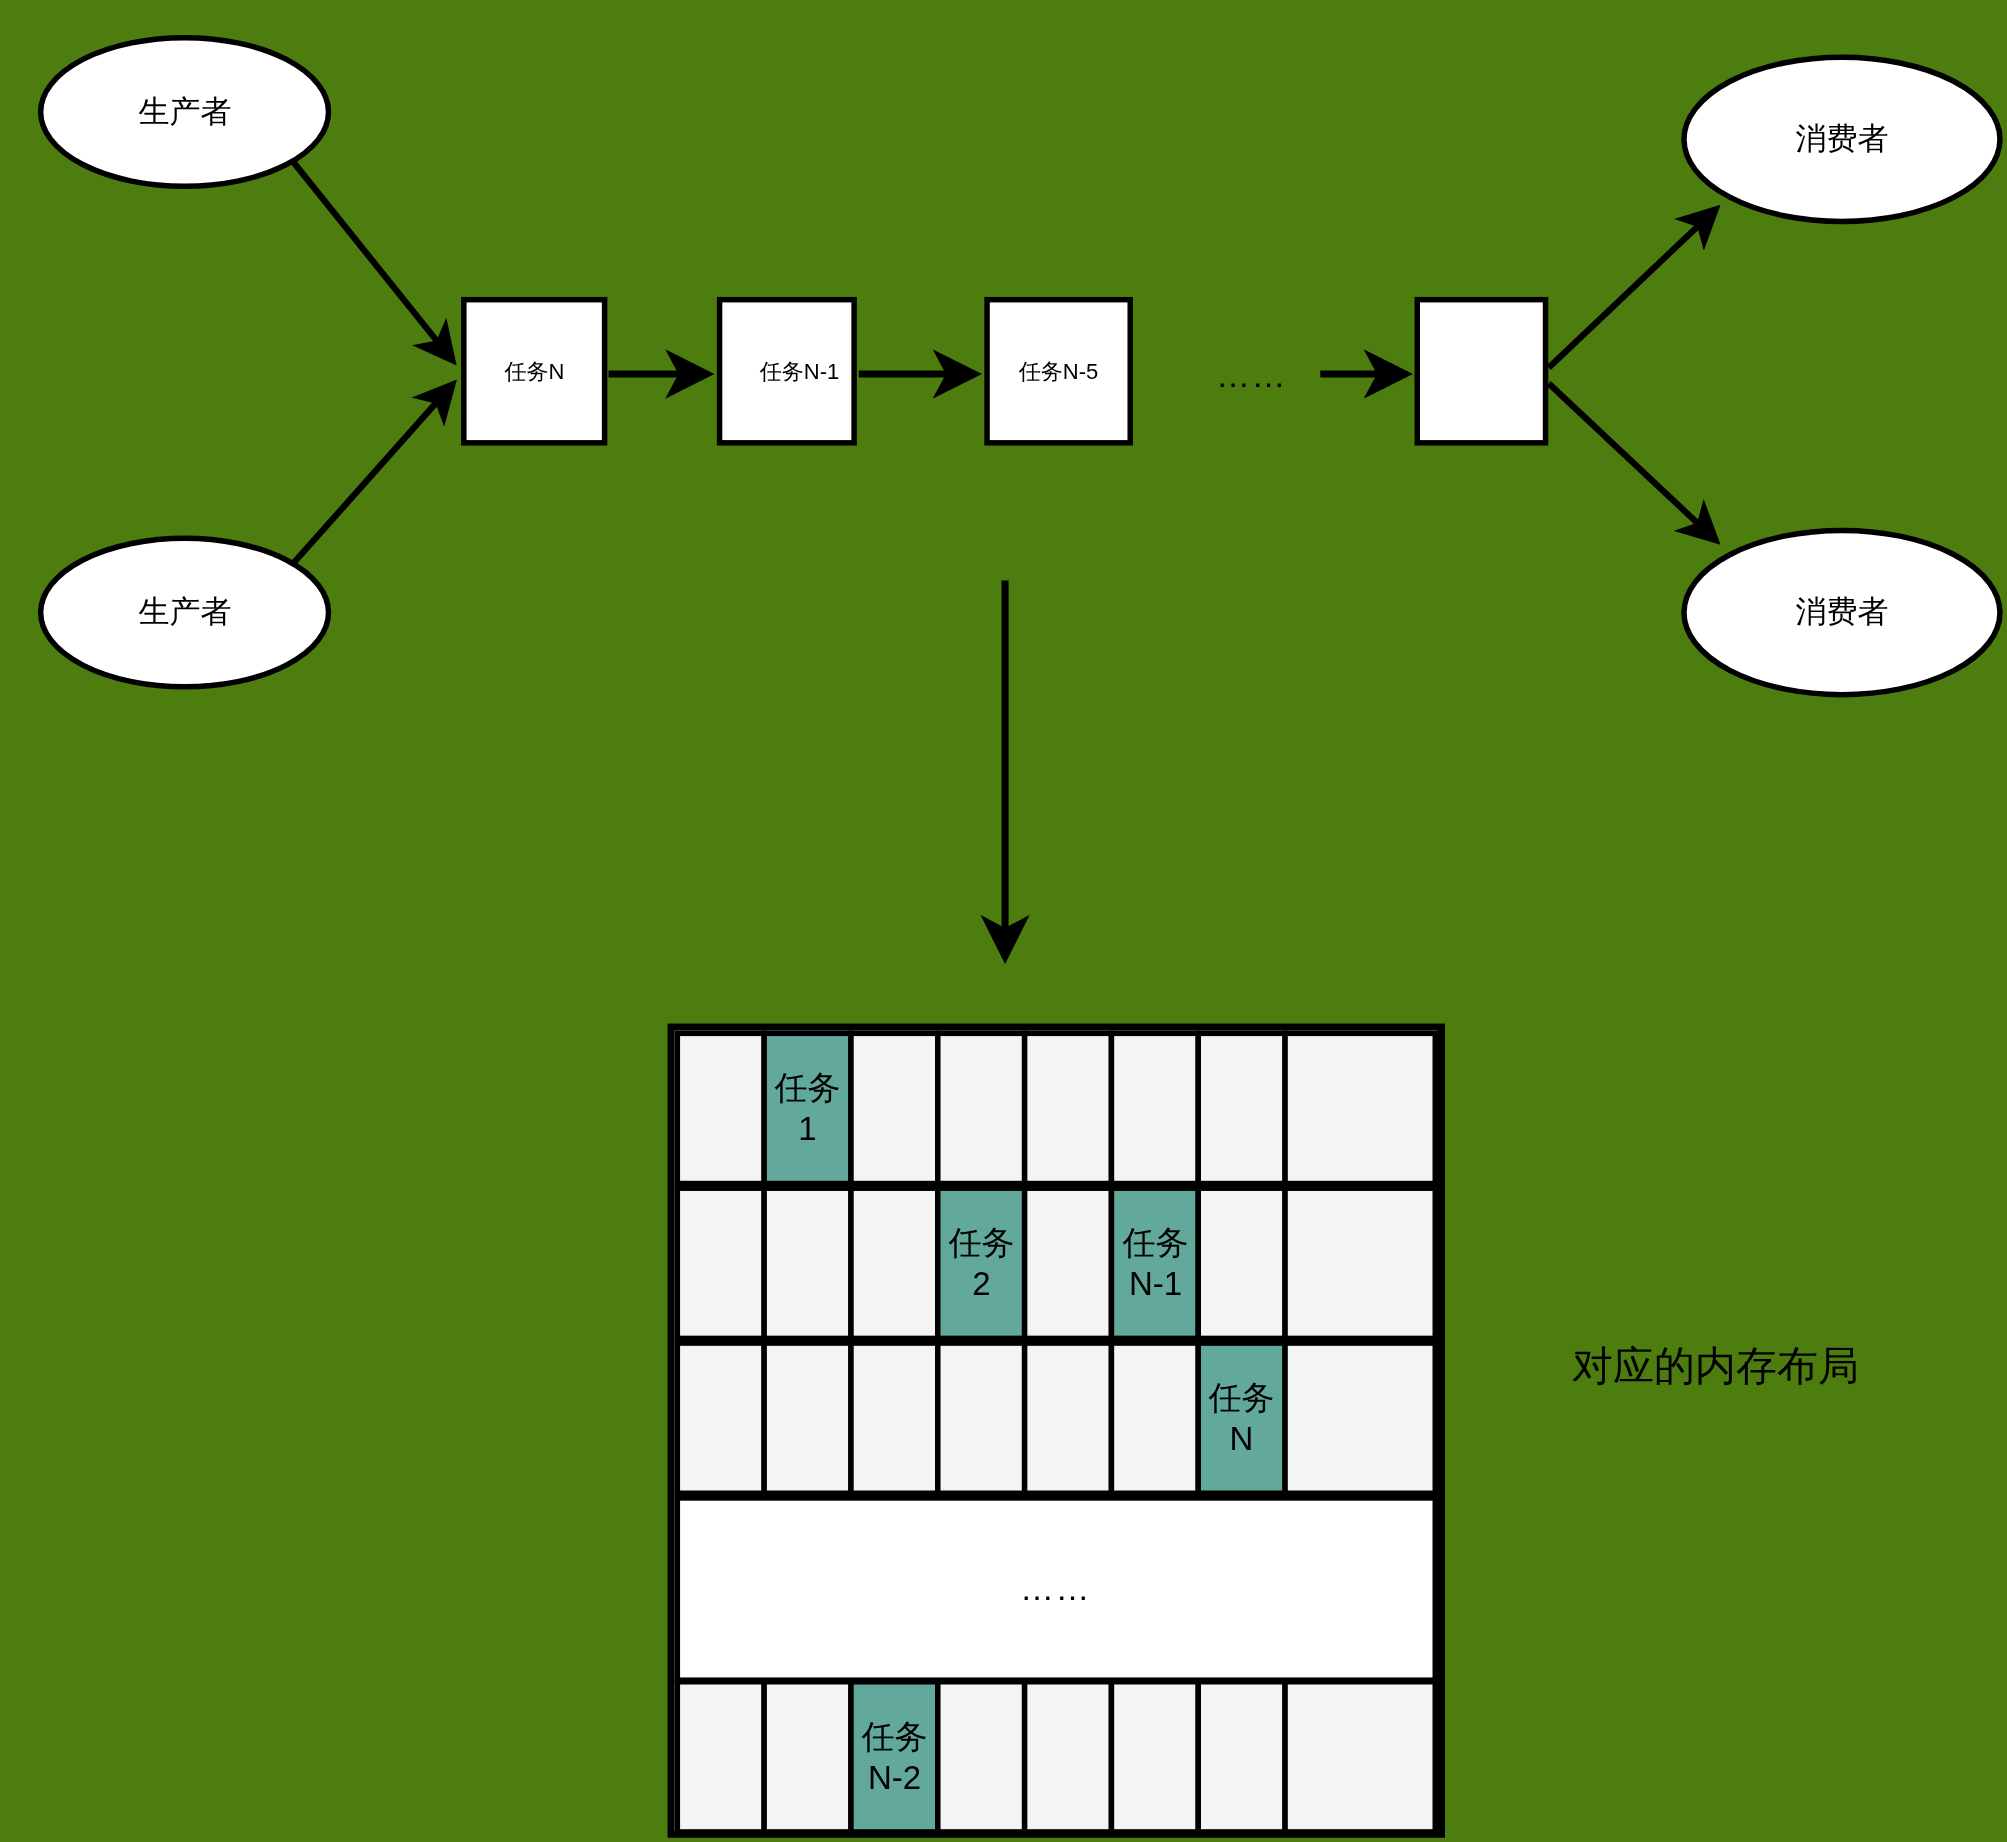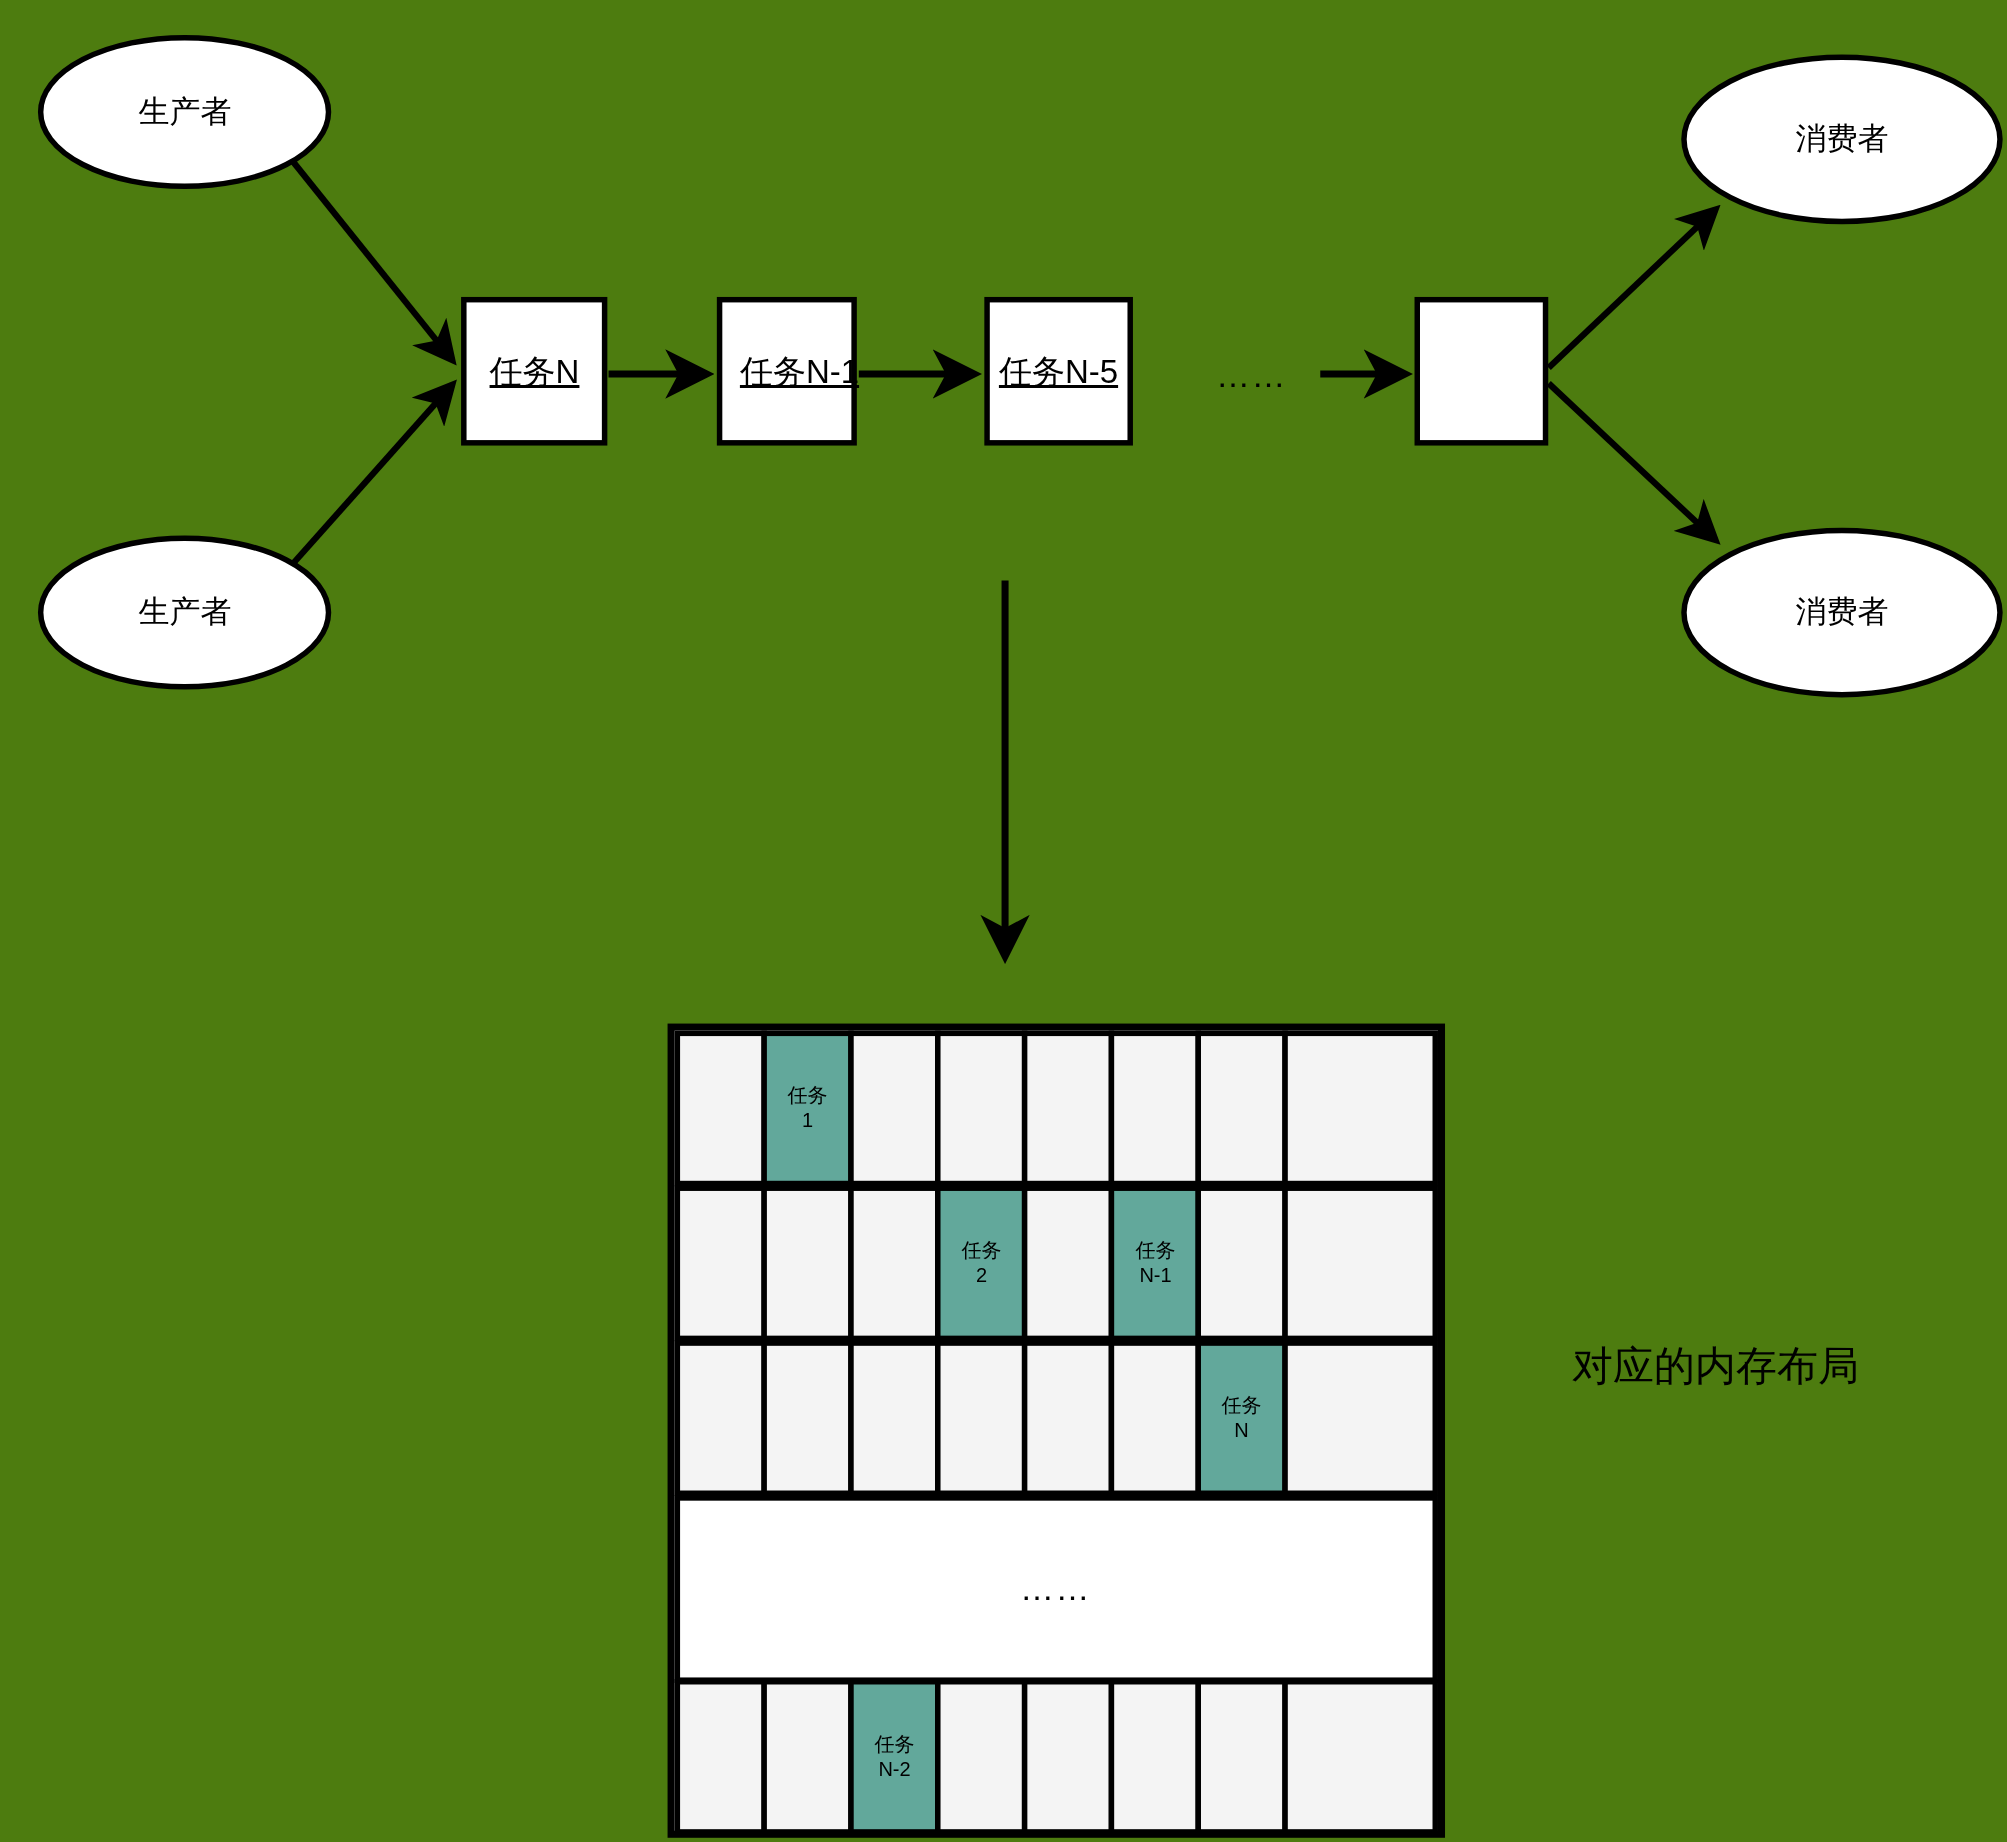--- a/index.html
+++ b/index.html
@@ -30,22 +30,22 @@
     display: flex;
     align-items: center;
     justify-content: center;
     text-align: center;
     color: #000000;
     line-height: 1.25;
     white-space: pre-line;
     pointer-events: none;
   }
   .ellipse-label { font-size: 31px; }
-  .box-label { font-size: 33px; text-decoration: underline; }
-  .cell-label { font-size: 20px; }
+  .box-label { font-size: 22px; }
+  .cell-label { font-size: 33px; }
   .side-label { font-size: 41px; }
   .dots-label {
     font-size: 34px;
     letter-spacing: 1.6px;
   }
 </style>
 </head>
 <body>
 
 <div id="canvas">

